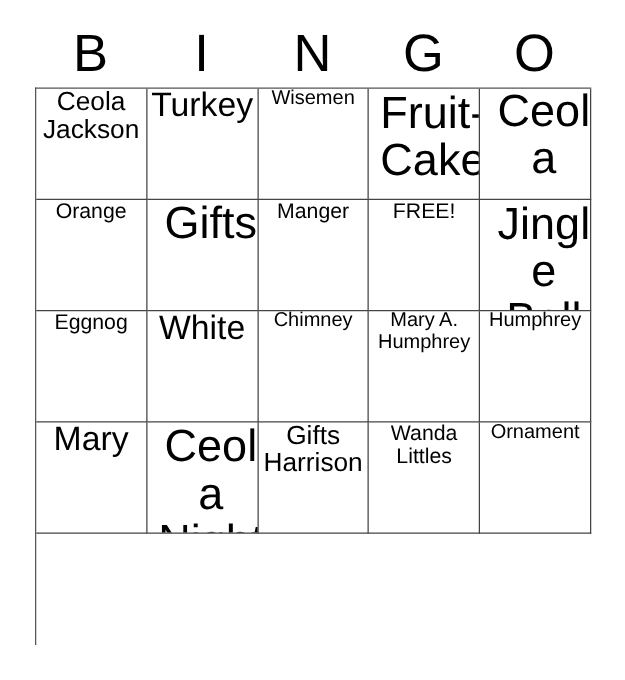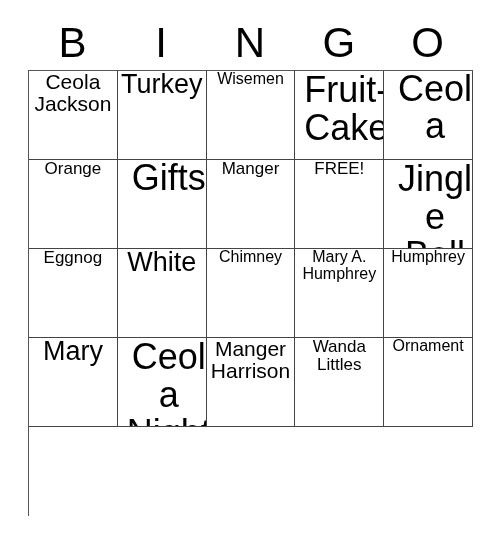--- a/index.html
+++ b/index.html
@@ -143,21 +143,21 @@
         <span class="txt">Humphrey</span>
       </div>
 
     <div class="cell fs-xl">
         <span class="txt">Mary</span>
       </div>
     <div class="cell fs-xxl two-line">
         <span class="txt">Ceola Night</span>
       </div>
     <div class="cell fs-m two-line">
-        <span class="txt">Manger Harrison</span>
+        <span class="txt">Gifts Harrison</span>
       </div>
     <div class="cell fs-l two-line">
         <span class="txt">Wanda Littles</span>
       </div>
     <div class="cell fs-xs">
         <span class="txt">Ornament</span>
       </div>
 
   </div>
 </div>

